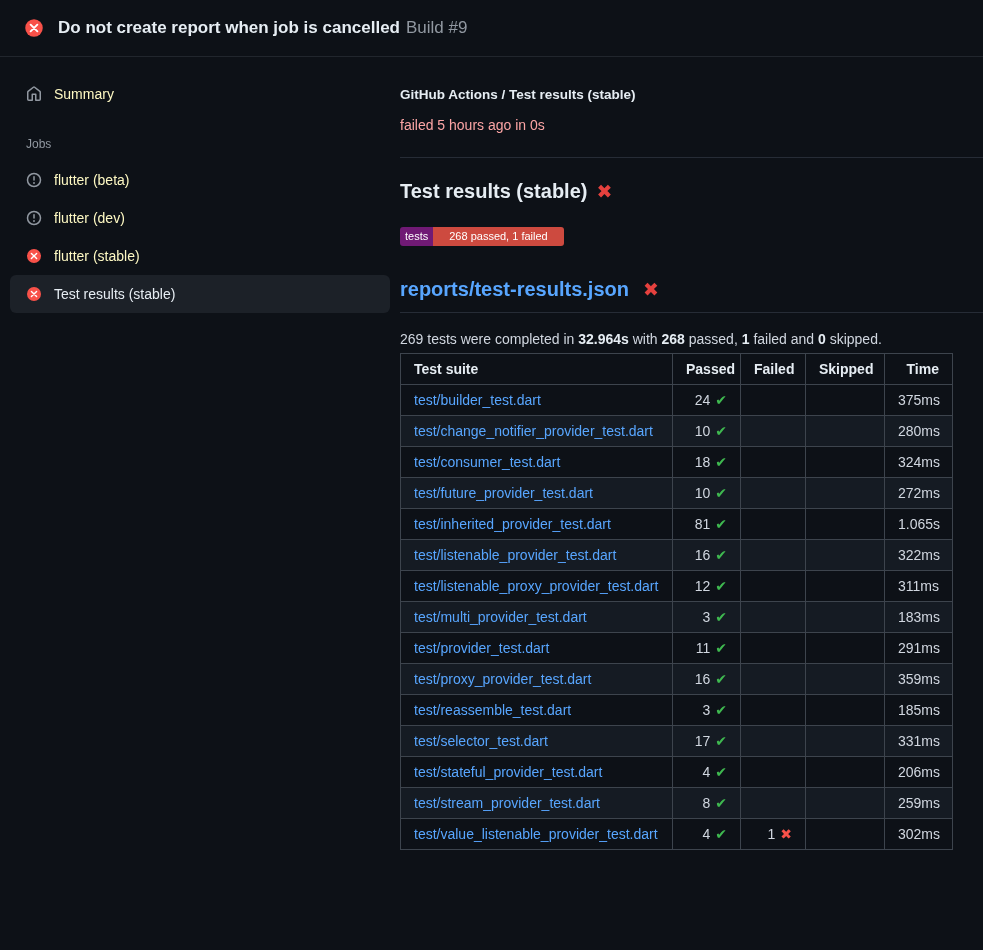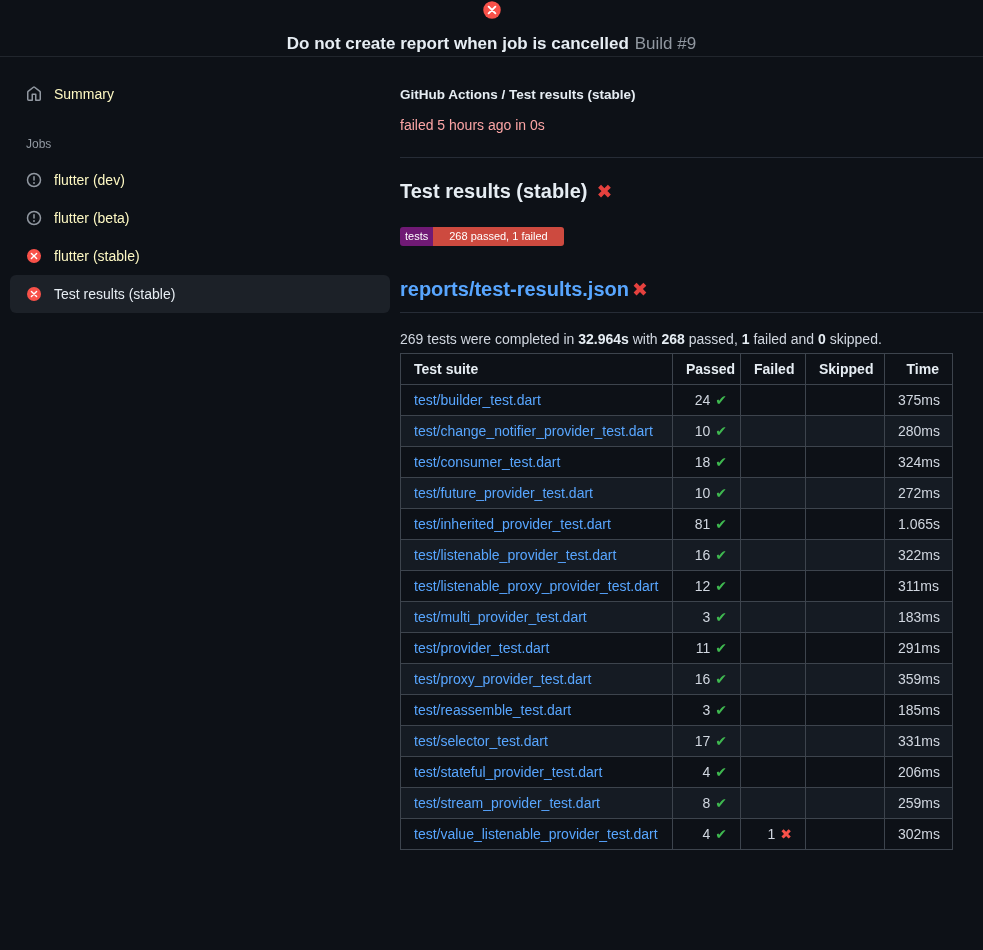--- a/index.html
+++ b/index.html
@@ -13,21 +13,20 @@
     overflow: hidden;
     position: relative;
   }
 
   
   .app-header {
     height: 57px;
     display: flex; align-items: center; gap: 14px;
     padding: 0 24px;
     border-bottom: 1px solid #21262d;
-    flex-direction: column;
   }
   .app-header h1 { margin: 0; font-size: 17px; font-weight: 700; color: #e6edf3; line-height: 1.2; }
   .app-header .build { font-weight: 400; color: #9198a1; margin-left: 6px; }
   .status-svg { display: block; flex: 0 0 auto; }
 
   
   .sidebar { position: absolute; top: 57px; left: 0; width: 400px; padding: 20px 10px 0 10px; }
   .side-item {
     display: flex; align-items: center; gap: 12px;
     padding: 9px 16px; border-radius: 6px;
@@ -52,21 +51,21 @@
 
   .badge-row { margin-top: 24px; }
   .badge { display: inline-flex; font-size: 11px; line-height: 1; border-radius: 3px; overflow: hidden; color: #ffffff; }
   .badge .b-label { background: #701a75; padding: 4px 5px; }
   .badge .b-value { background: #cd4a3f; padding: 4px 16px; }
 
   .report-heading {
     margin: 32px 0 12px; padding-bottom: 11px;
     border-bottom: 1px solid #262c36;
     font-size: 20px; font-weight: 700;
-    display: flex; align-items: center; gap: 3px; text-align: right;
+    display: flex; align-items: center; gap: 14px; text-align: right;
   }
   .report-heading a { color: #58a6ff; text-decoration: none; }
 
   .summary-line { margin: 18px 0 0; font-size: 14px; color: #d1d7e0; }
   .summary-line b { color: #e6edf3; }
 
   
   table.results { border-collapse: collapse; margin-top: 6px; width: 552px; font-size: 14px; table-layout: fixed; }
   .results th, .results td { border: 1px solid #3d444d; padding: 7px 13px; overflow: hidden; white-space: nowrap; }
   .results th { font-weight: 700; color: #e6edf3; text-align: left; }
@@ -102,30 +101,30 @@
   </div>
 
   <div class="jobs-heading">Jobs</div>
 
   <div class="side-item job-item">
     <svg class="side-icon" viewBox="0 0 16 16">
       <circle cx="8" cy="8" r="6.5" fill="none" stroke="#9198a1" stroke-width="1.5"></circle>
       <rect x="7.25" y="4.1" width="1.5" height="4.7" rx="0.75" fill="#9198a1"></rect>
       <circle cx="8" cy="11" r="0.95" fill="#9198a1"></circle>
     </svg>
-    <span>flutter (dev)</span>
+    <span>flutter (beta)</span>
   </div>
 
   <div class="side-item job-item">
     <svg class="side-icon" viewBox="0 0 16 16">
       <circle cx="8" cy="8" r="6.5" fill="none" stroke="#9198a1" stroke-width="1.5"></circle>
       <rect x="7.25" y="4.1" width="1.5" height="4.7" rx="0.75" fill="#9198a1"></rect>
       <circle cx="8" cy="11" r="0.95" fill="#9198a1"></circle>
     </svg>
-    <span>flutter (beta)</span>
+    <span>flutter (dev)</span>
   </div>
 
   <div class="side-item job-item">
     <svg class="side-icon" viewBox="0 0 16 16">
       <circle cx="8" cy="8" r="7" fill="#f85149"></circle>
       <path d="M5.4 5.4 L10.6 10.6 M10.6 5.4 L5.4 10.6" stroke="#ffffff" stroke-width="1.4" stroke-linecap="round" fill="none"></path>
     </svg>
     <span>flutter (stable)</span>
   </div>
 

